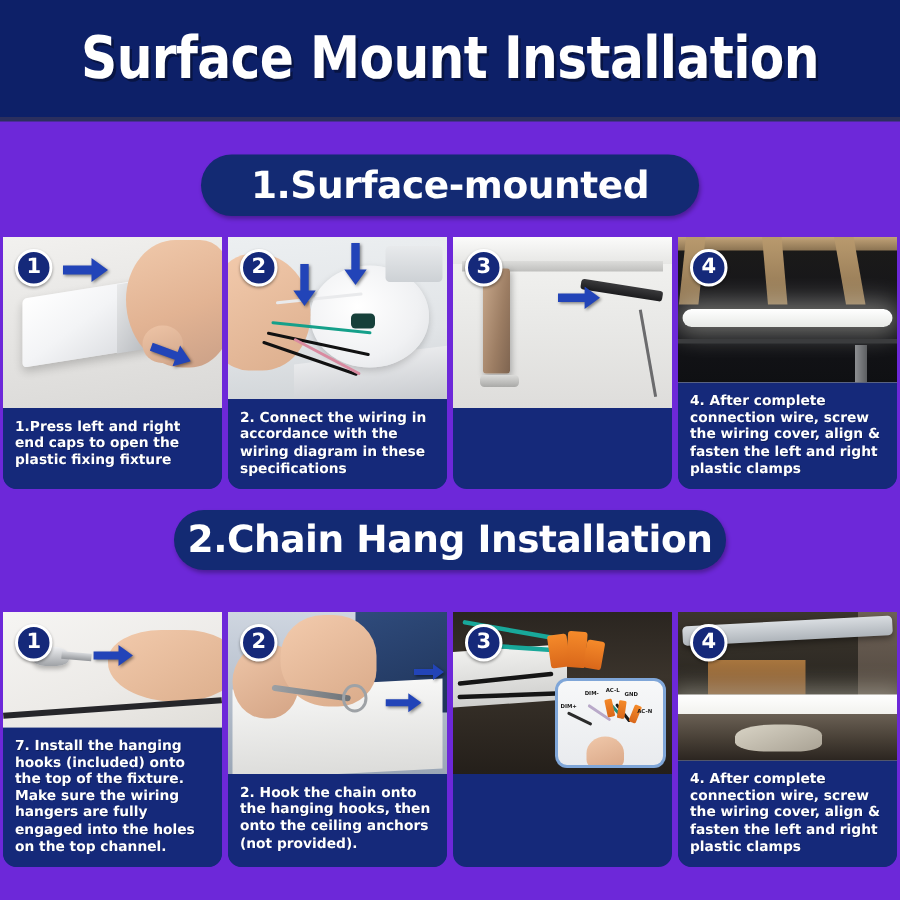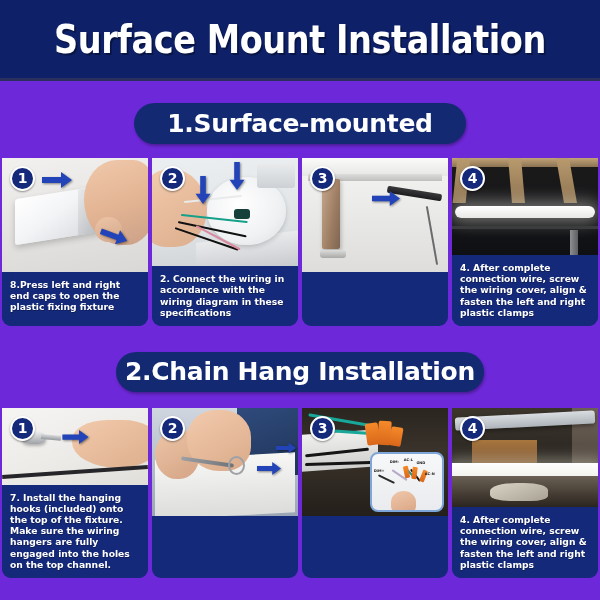--- a/index.html
+++ b/index.html
@@ -324,21 +324,21 @@
           <svg width="30" height="16" viewBox="0 0 30 16">
               <path d="M0 8 L11 0 L11 5 L30 5 L30 11 L11 11 L11 16 Z" fill="#2244b8" transform="rotate(180 15 8)"></path>
             </svg>
         </div>
         <div class="arrow" style="left:98px;top:70px;">
           <svg width="28" height="16" viewBox="0 0 30 16">
               <path d="M0 8 L11 0 L11 5 L30 5 L30 11 L11 11 L11 16 Z" fill="#2244b8" transform="rotate(200 15 8)"></path>
             </svg>
         </div>
       </div>
-      <div class="caption">8.Press left and right end caps to open the plastic fixing fixture</div>
+      <div class="caption">1.Press left and right end caps to open the plastic fixing fixture</div>
     </div>
 
     <div class="card">
       <div class="photo" style="height:114px;">
         <div class="scene s12">
           <div class="rail"></div>
             <div class="plate"></div>
             <div class="panel"></div>
           <div class="hand"></div>
           <div class="w w5"></div>
@@ -392,21 +392,21 @@
           <div class="lit"></div>
             <div class="floorline"></div>
             <div class="post"></div>
         </div>
         <div class="badge">4</div>
       </div>
       <div class="caption">4. After complete connection wire, screw the wiring cover, align &amp; fasten the left and right plastic clamps</div>
     </div>
   </div>
 
-  <div class="pill-wrap" style="top:352px;">
+  <div class="pill-wrap" style="top:340px;">
     <div class="pill" style="width:368px;height:40px;">
       <span class="pill-text">2.Chain Hang Installation</span>
     </div>
   </div>
 
   <div class="row" style="top:408px;height:170px;padding:0 2px;">
 
     <div class="card">
       <div class="photo" style="height:108px;">
         <div class="scene s21">
@@ -440,20 +440,21 @@
           <svg width="24" height="13" viewBox="0 0 30 16">
               <path d="M30 8 L19 0 L19 5 L0 5 L0 11 L19 11 L19 16 Z" fill="#2244b8"></path>
             </svg>
         </div>
         <div class="arrow" style="left:124px;top:34px;">
           <svg width="20" height="12" viewBox="0 0 30 16">
               <path d="M30 8 L19 0 L19 5 L0 5 L0 11 L19 11 L19 16 Z" fill="#2244b8"></path>
             </svg>
         </div>
       </div>
+      <div class="caption">2. Hook the chain onto the hanging hooks, then onto the ceiling anchors (not provided).</div>
     </div>
 
     <div class="card">
       <div class="photo" style="height:108px;">
         <div class="scene s23">
           <div class="fix"></div>
           <div class="teal t1"></div>
             <div class="teal t2"></div>
           <div class="blk b1"></div>
             <div class="blk b2"></div>

